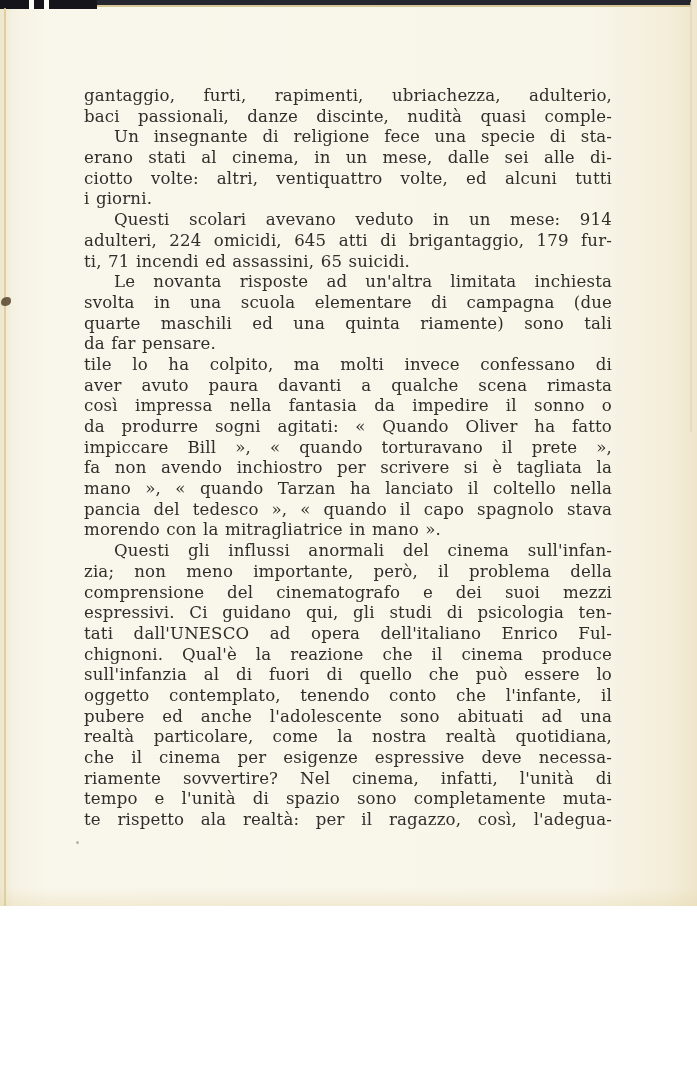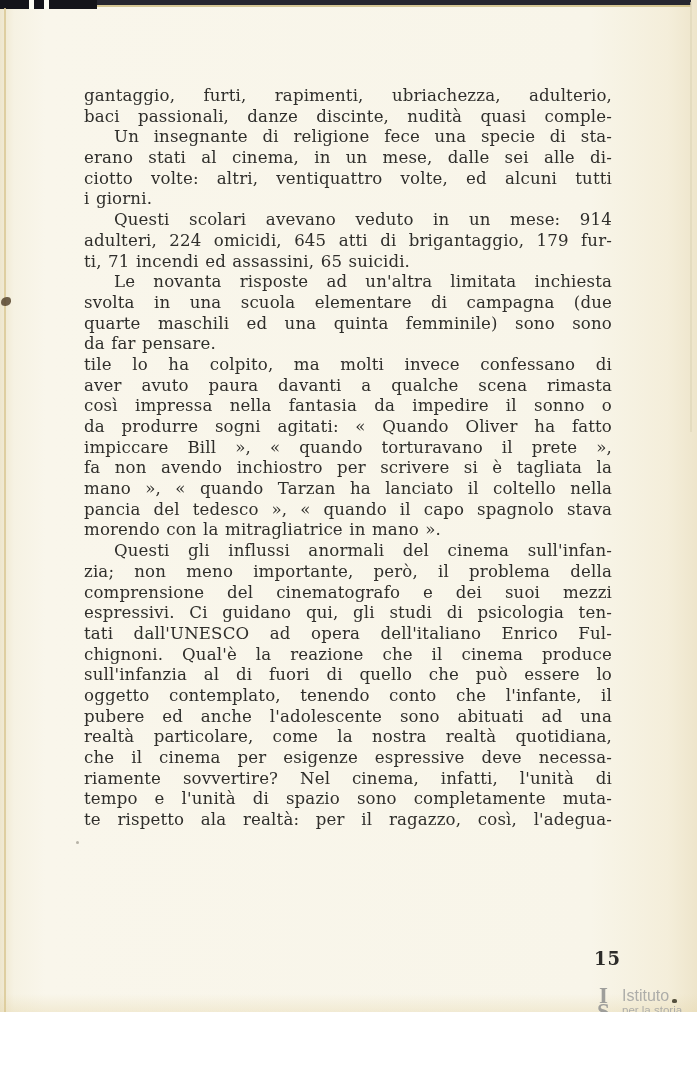--- a/index.html
+++ b/index.html
@@ -2,21 +2,21 @@
 <html><head>
 <meta charset="utf-8">
 <style>
   html, body { margin: 0; padding: 0; }
   body {
     width: 697px; height: 1080px;
     font-family: "DejaVu Serif", serif;
     overflow: hidden;
   }
   .page {
-    position: relative; width: 697px; height: 1012px; overflow: hidden;
+    position: relative; width: 697px; height: 906px; overflow: hidden;
     background:
       linear-gradient(0deg, rgba(228,213,168,0.35) 0, rgba(228,213,168,0) 18px),
       linear-gradient(90deg, #eee6cd 0, #f6f2e3 14px, #f9f6eb 45px, #f8f5e9 590px, #f4eeda 668px, #eee5cb 697px);
   }
   
   .top-band { position: absolute; left: 0; top: 0; width: 691px; height: 5px; background: #262630; }
   .top-gold { position: absolute; left: 0; top: 5px; width: 691px; height: 2px; background: rgba(201,183,120,0.75); }
   .top-band-left { position: absolute; left: 0; top: 0; width: 97px; height: 9px; background: #14141a; }
   .notch { position: absolute; top: 0; width: 5px; height: 9px; background: #fdfcf4; }
   .n1 { left: 29px; } .n2 { left: 44px; }
@@ -67,21 +67,21 @@
       <div class="line">baci passionali, danze discinte, nudità quasi comple-</div>
       <div class="line indent">Un insegnante di religione fece una specie di sta-</div>
       <div class="line">erano stati al cinema, in un mese, dalle sei alle di-</div>
       <div class="line">ciotto volte: altri, ventiquattro volte, ed alcuni tutti</div>
       <div class="line short">i giorni.</div>
       <div class="line indent">Questi scolari avevano veduto in un mese: 914</div>
       <div class="line">adulteri, 224 omicidi, 645 atti di brigantaggio, 179 fur-</div>
       <div class="line short">ti, 71 incendi ed assassini, 65 suicidi.</div>
       <div class="line indent">Le novanta risposte ad un'altra limitata inchiesta</div>
       <div class="line">svolta in una scuola elementare di campagna (due</div>
-      <div class="line">quarte maschili ed una quinta femminile) sono sono</div>
+      <div class="line">quarte maschili ed una quinta riamente) sono tali</div>
       <div class="line short">da far pensare.</div>
       <div class="line">tile lo ha colpito, ma molti invece confessano di</div>
       <div class="line">aver avuto paura davanti a qualche scena rimasta</div>
       <div class="line">così impressa nella fantasia da impedire il sonno o</div>
       <div class="line">da produrre sogni agitati: « Quando Oliver ha fatto</div>
       <div class="line">impiccare Bill », « quando torturavano il prete »,</div>
       <div class="line">fa non avendo inchiostro per scrivere si è tagliata la</div>
       <div class="line">mano », « quando Tarzan ha lanciato il coltello nella</div>
       <div class="line">pancia del tedesco », « quando il capo spagnolo stava</div>
       <div class="line short">morendo con la mitragliatrice in mano ».</div>

